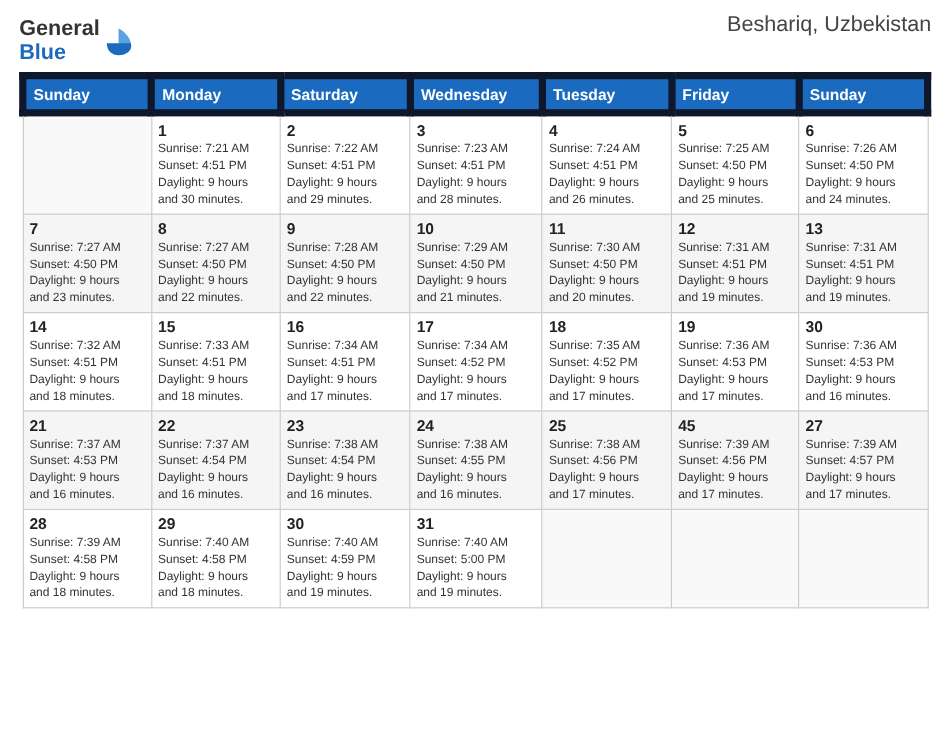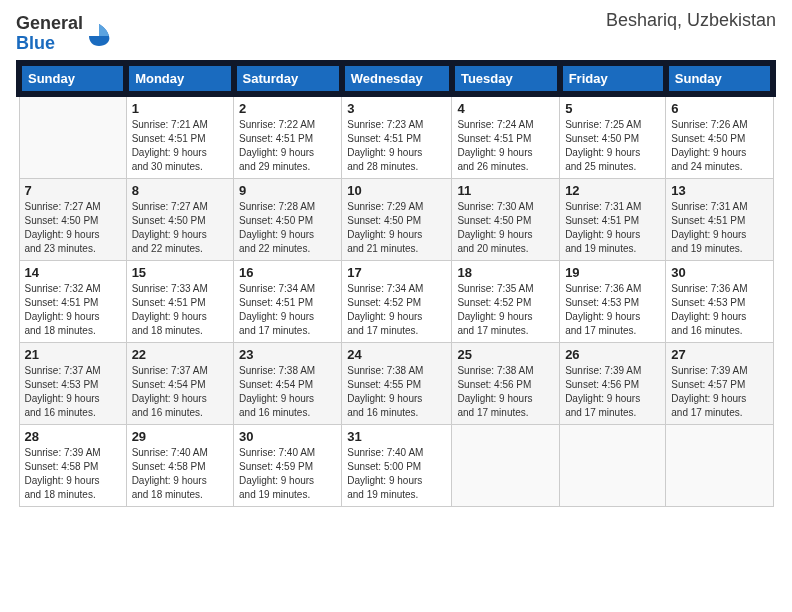--- a/index.html
+++ b/index.html
@@ -227,21 +227,21 @@
           </td>
           <td>
             <span class="day-number">24</span>
             <div class="day-info">Sunrise: 7:38 AM<br>Sunset: 4:55 PM<br>Daylight: 9 hours<br>and 16 minutes.</div>
           </td>
           <td>
             <span class="day-number">25</span>
             <div class="day-info">Sunrise: 7:38 AM<br>Sunset: 4:56 PM<br>Daylight: 9 hours<br>and 17 minutes.</div>
           </td>
           <td>
-            <span class="day-number">26</span>
+            <span class="day-number">45</span>
             <div class="day-info">Sunrise: 7:39 AM<br>Sunset: 4:56 PM<br>Daylight: 9 hours<br>and 17 minutes.</div>
           </td>
           <td>
             <span class="day-number">27</span>
             <div class="day-info">Sunrise: 7:39 AM<br>Sunset: 4:57 PM<br>Daylight: 9 hours<br>and 17 minutes.</div>
           </td>
         </tr>
         <tr>
           <td>
             <span class="day-number">28</span>

